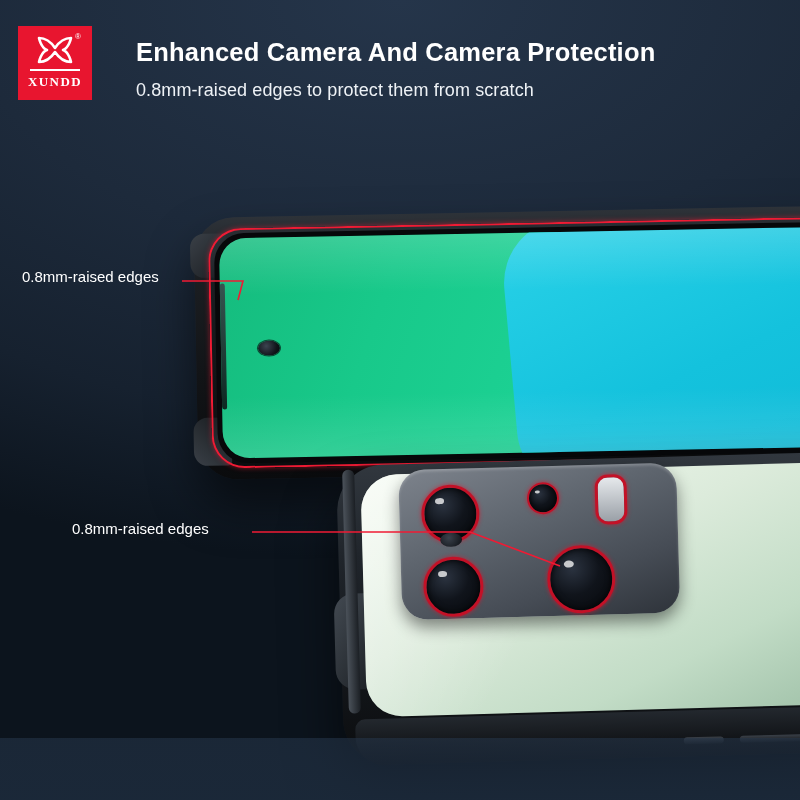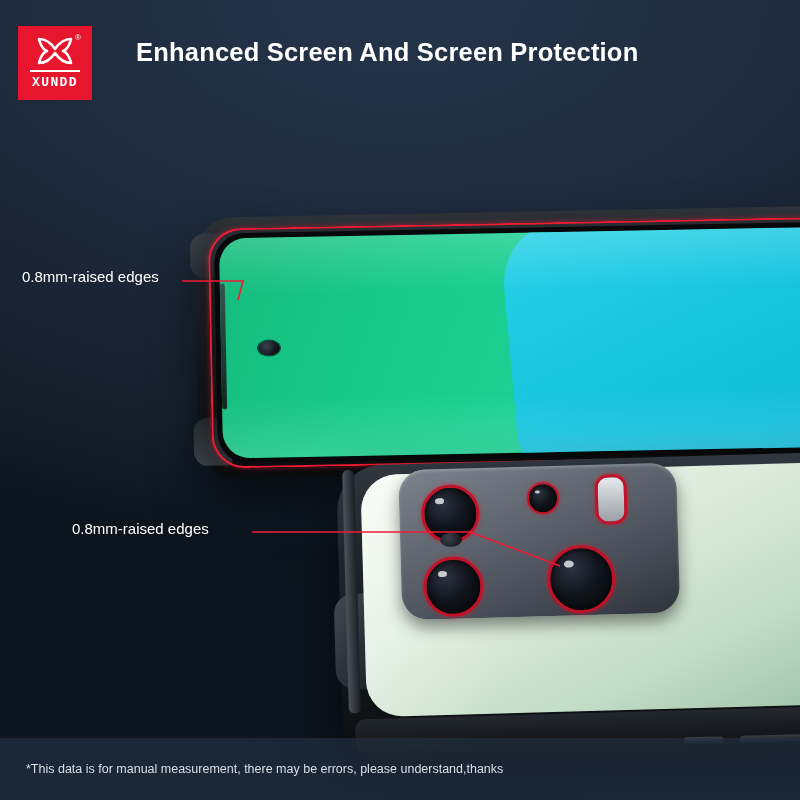--- a/index.html
+++ b/index.html
@@ -8,21 +8,21 @@
          background:
            radial-gradient(120% 70% at 50% 0%, #25354a 0%, #1d2a3b 45%, #16212f 75%, #0c141d 100%);}
 
   
   .logo-box{position:absolute;left:18px;top:26px;width:74px;height:74px;background:#e8152f;
             display:flex;flex-direction:column;align-items:center;justify-content:center;}
   .logo-mark{position:relative;width:40px;height:28px;}
   .logo-reg{position:absolute;right:-6px;top:-3px;color:#fff;font-size:8px;line-height:1;}
   .logo-rule{width:50px;height:2px;background:#fff;margin:5px 0 3px;}
   .logo-word{color:#fff;font-size:13px;font-weight:bold;letter-spacing:1.4px;
-             font-family:Liberation Mono, monospace;}
+             font-family:Liberation Serif, serif;}
 
   .headline{position:absolute;left:136px;top:38px;width:640px;color:#ffffff;
             font-size:25.5px;font-weight:bold;letter-spacing:.2px;white-space:nowrap;}
   .subhead{position:absolute;left:136px;top:80px;width:640px;color:#eef2f6;
            font-size:18px;letter-spacing:.1px;white-space:nowrap;}
 
   
   .callout{position:absolute;color:#ffffff;font-size:15px;white-space:nowrap;}
   #callout-1{left:22px;top:268px;}
   #callout-2{left:72px;top:520px;}
@@ -115,21 +115,22 @@
     <div class="logo-mark">
       <svg width="40" height="28" viewBox="0 0 40 28">
         <path d="M4 2 C4 2 6 12 12 14 C6 16 4 26 4 26 C10 26 16 22 20 16 C24 22 30 26 36 26 C36 26 34 16 28 14 C34 12 36 2 36 2 C30 2 24 6 20 12 C16 6 10 2 4 2 Z" fill="none" stroke="#ffffff" stroke-width="2.6" stroke-linejoin="round"></path>
       </svg>
       <span class="logo-reg">®</span>
     </div>
     <div class="logo-rule"></div>
     <div class="logo-word">XUNDD</div>
   </div>
 
-  <div class="headline">Enhanced Screen And Screen Protection</div>
+  <div class="headline">Enhanced Camera And Camera Protection</div>
+  <div class="subhead">0.8mm-raised edges to protect them from scratch</div>
 
   <div id="phone-top">
     <div class="p1-case"></div>
     <div class="p1-bump-tl"></div>
     <div class="p1-bump-bl"></div>
     <div class="p1-inner">
       <div class="p1-screen">
         <div class="wall-green"></div>
         <div class="wall-cyan"></div>
         <div class="wall-gloss"></div>
@@ -164,15 +165,14 @@
 
   <svg class="leader" style="left:0;top:0;width:800px;height:800px">
     <path d="M182 281 L243 281 L238 300" stroke="#ef1b34" stroke-width="1.6" fill="none"></path>
     <path d="M252 532 L470 532 L560 566" stroke="#ef1b34" stroke-width="1.6" fill="none"></path>
   </svg>
 
   <div class="callout" id="callout-1">0.8mm-raised edges</div>
   <div class="callout" id="callout-2">0.8mm-raised edges</div>
 
   <div class="footer-band"></div>
-  <div class="footer-text">*This data is for manual measurement, there may be errors, please understand,thanks</div>
 
 </div>
 
 </body></html>

